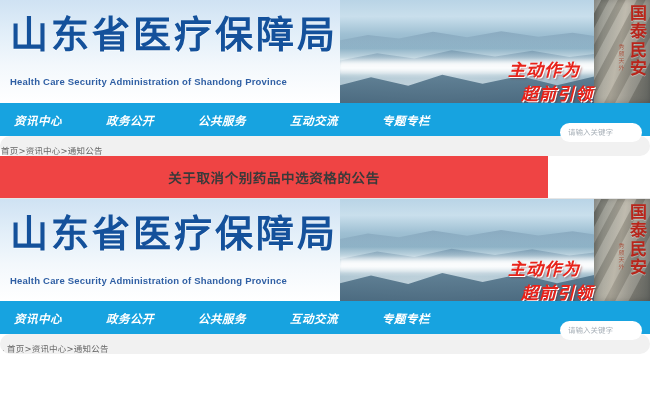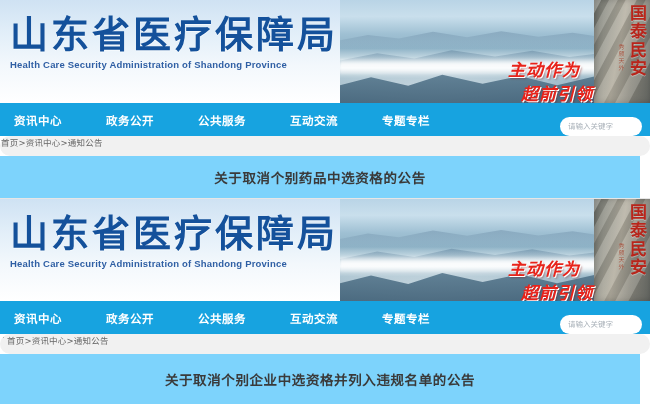--- a/index.html
+++ b/index.html
@@ -109,71 +109,71 @@
   .logo-block{position:absolute;left:10px;top:16px;}
   .logo-cn{
     font-family:"DejaVu Sans","Liberation Sans",sans-serif;
     font-size:38px;font-weight:700;letter-spacing:3px;
     color:#14519b;
     text-shadow:0 1px 0 rgba(255,255,255,.6);
     line-height:1;
     white-space:nowrap;
   }
   .logo-en{
-    margin-top:5px;
+    margin-top:22px;
     font-family:"Liberation Sans","DejaVu Sans",sans-serif;
     font-size:9.5px;font-weight:700;letter-spacing:.2px;
     color:#2f5fa4;white-space:nowrap;
   }
 
   
   .nav{
     position:relative;width:650px;height:33px;
     background:#17a3e0;
     display:flex;align-items:center;
   }
-  .nav-items{display:flex;align-items:center;padding-left:14px;}
+  .nav-items{display:flex;align-items:center;padding-left:14px;font-style:italic;}
   .nav-item{
     font-family:"DejaVu Sans","Liberation Sans",sans-serif;
     color:#ffffff;font-size:11.5px;font-weight:700;
     letter-spacing:.5px;white-space:nowrap;
     margin-right:44px;cursor:pointer;
   }
-  .search-wrap{position:absolute;right:8px;top:12px;}
+  .search-wrap{position:absolute;right:8px;top:18px;}
   .search-input{
     width:82px;height:19px;border:0;outline:0;border-radius:11px;
     background:#ffffff;
     font-family:"DejaVu Sans","Liberation Sans",sans-serif;
     font-size:7.5px;color:#9aa3ad;
     padding:0 8px;box-sizing:border-box;
   }
   .search-input::placeholder{color:#a8b0b8;}
 
   
   .crumb{
     width:650px;height:20px;background:#f1f1f1;
-    display:flex;align-items:flex-start;
+    display:flex;align-items:flex-end;
     box-sizing:border-box;
     border-radius:10px;
   }
   .crumb-1{padding-left:1px;}
   .crumb-2{padding-left:0px;}
   .crumb-marker{
     display:inline-block;width:7px;
     font-size:7px;color:#9a9a9a;
     text-align:center;flex:0 0 auto;
   }
   .crumb-text{
     font-family:"DejaVu Sans","Liberation Sans",sans-serif;
     font-size:8.5px;color:#666666;letter-spacing:.2px;white-space:nowrap;
   }
 
   
   .article{
-    width:640px;background:#7dd3fc;
+    width:548px;background:#ef4444;
     display:flex;align-items:center;justify-content:center;
     box-sizing:border-box;
   }
   .article-1{height:42px;}
   .article-2{height:50px;}
   .article-title{
     font-family:"DejaVu Sans","Liberation Sans",sans-serif;
     font-size:13.5px;font-weight:700;color:#3a3a3a;
     letter-spacing:.6px;white-space:nowrap;
     text-align:center;
@@ -279,16 +279,13 @@
     <div class="search-wrap">
       <input class="search-input" type="text" placeholder="请输入关键字" style="">
     </div>
   </div>
 
   <div class="crumb crumb-2">
     <span class="crumb-marker">·</span>
     <span class="crumb-text">首页&gt;资讯中心&gt;通知公告</span>
   </div>
 
-  <div class="article article-2">
-    <div class="article-title">关于取消个别企业中选资格并列入违规名单的公告</div>
-  </div>
 </div>
 
 </body></html>

